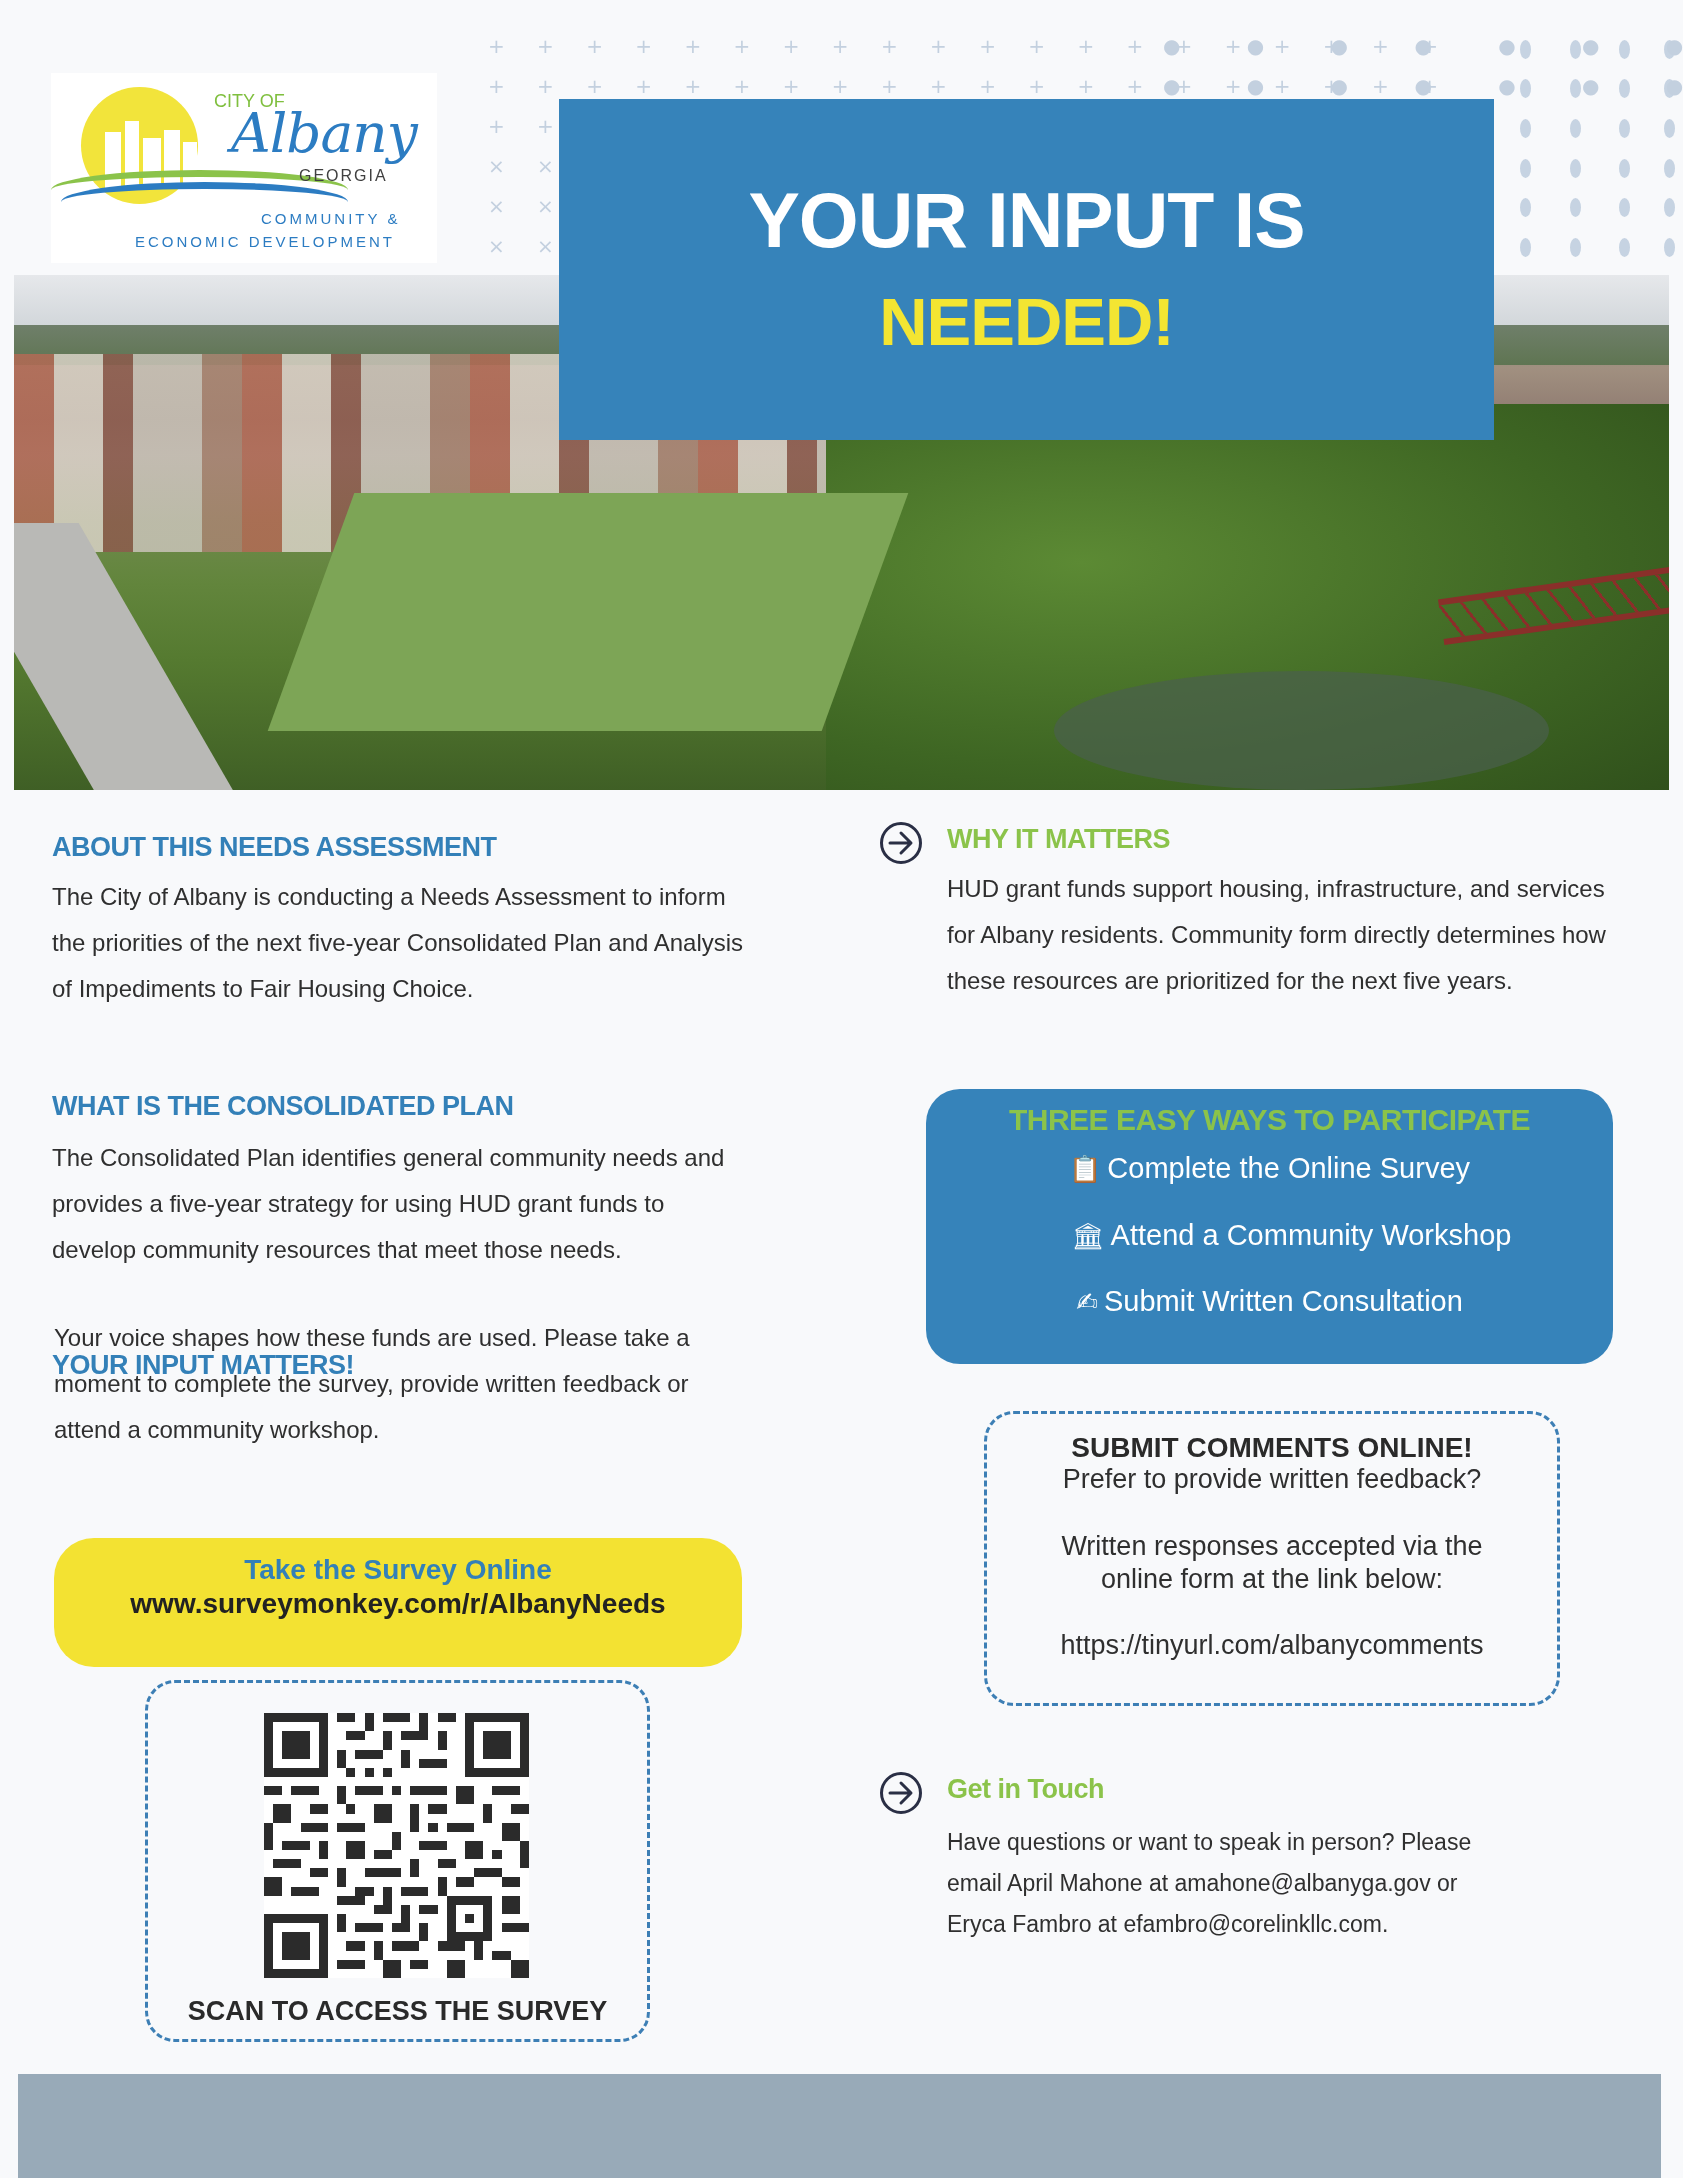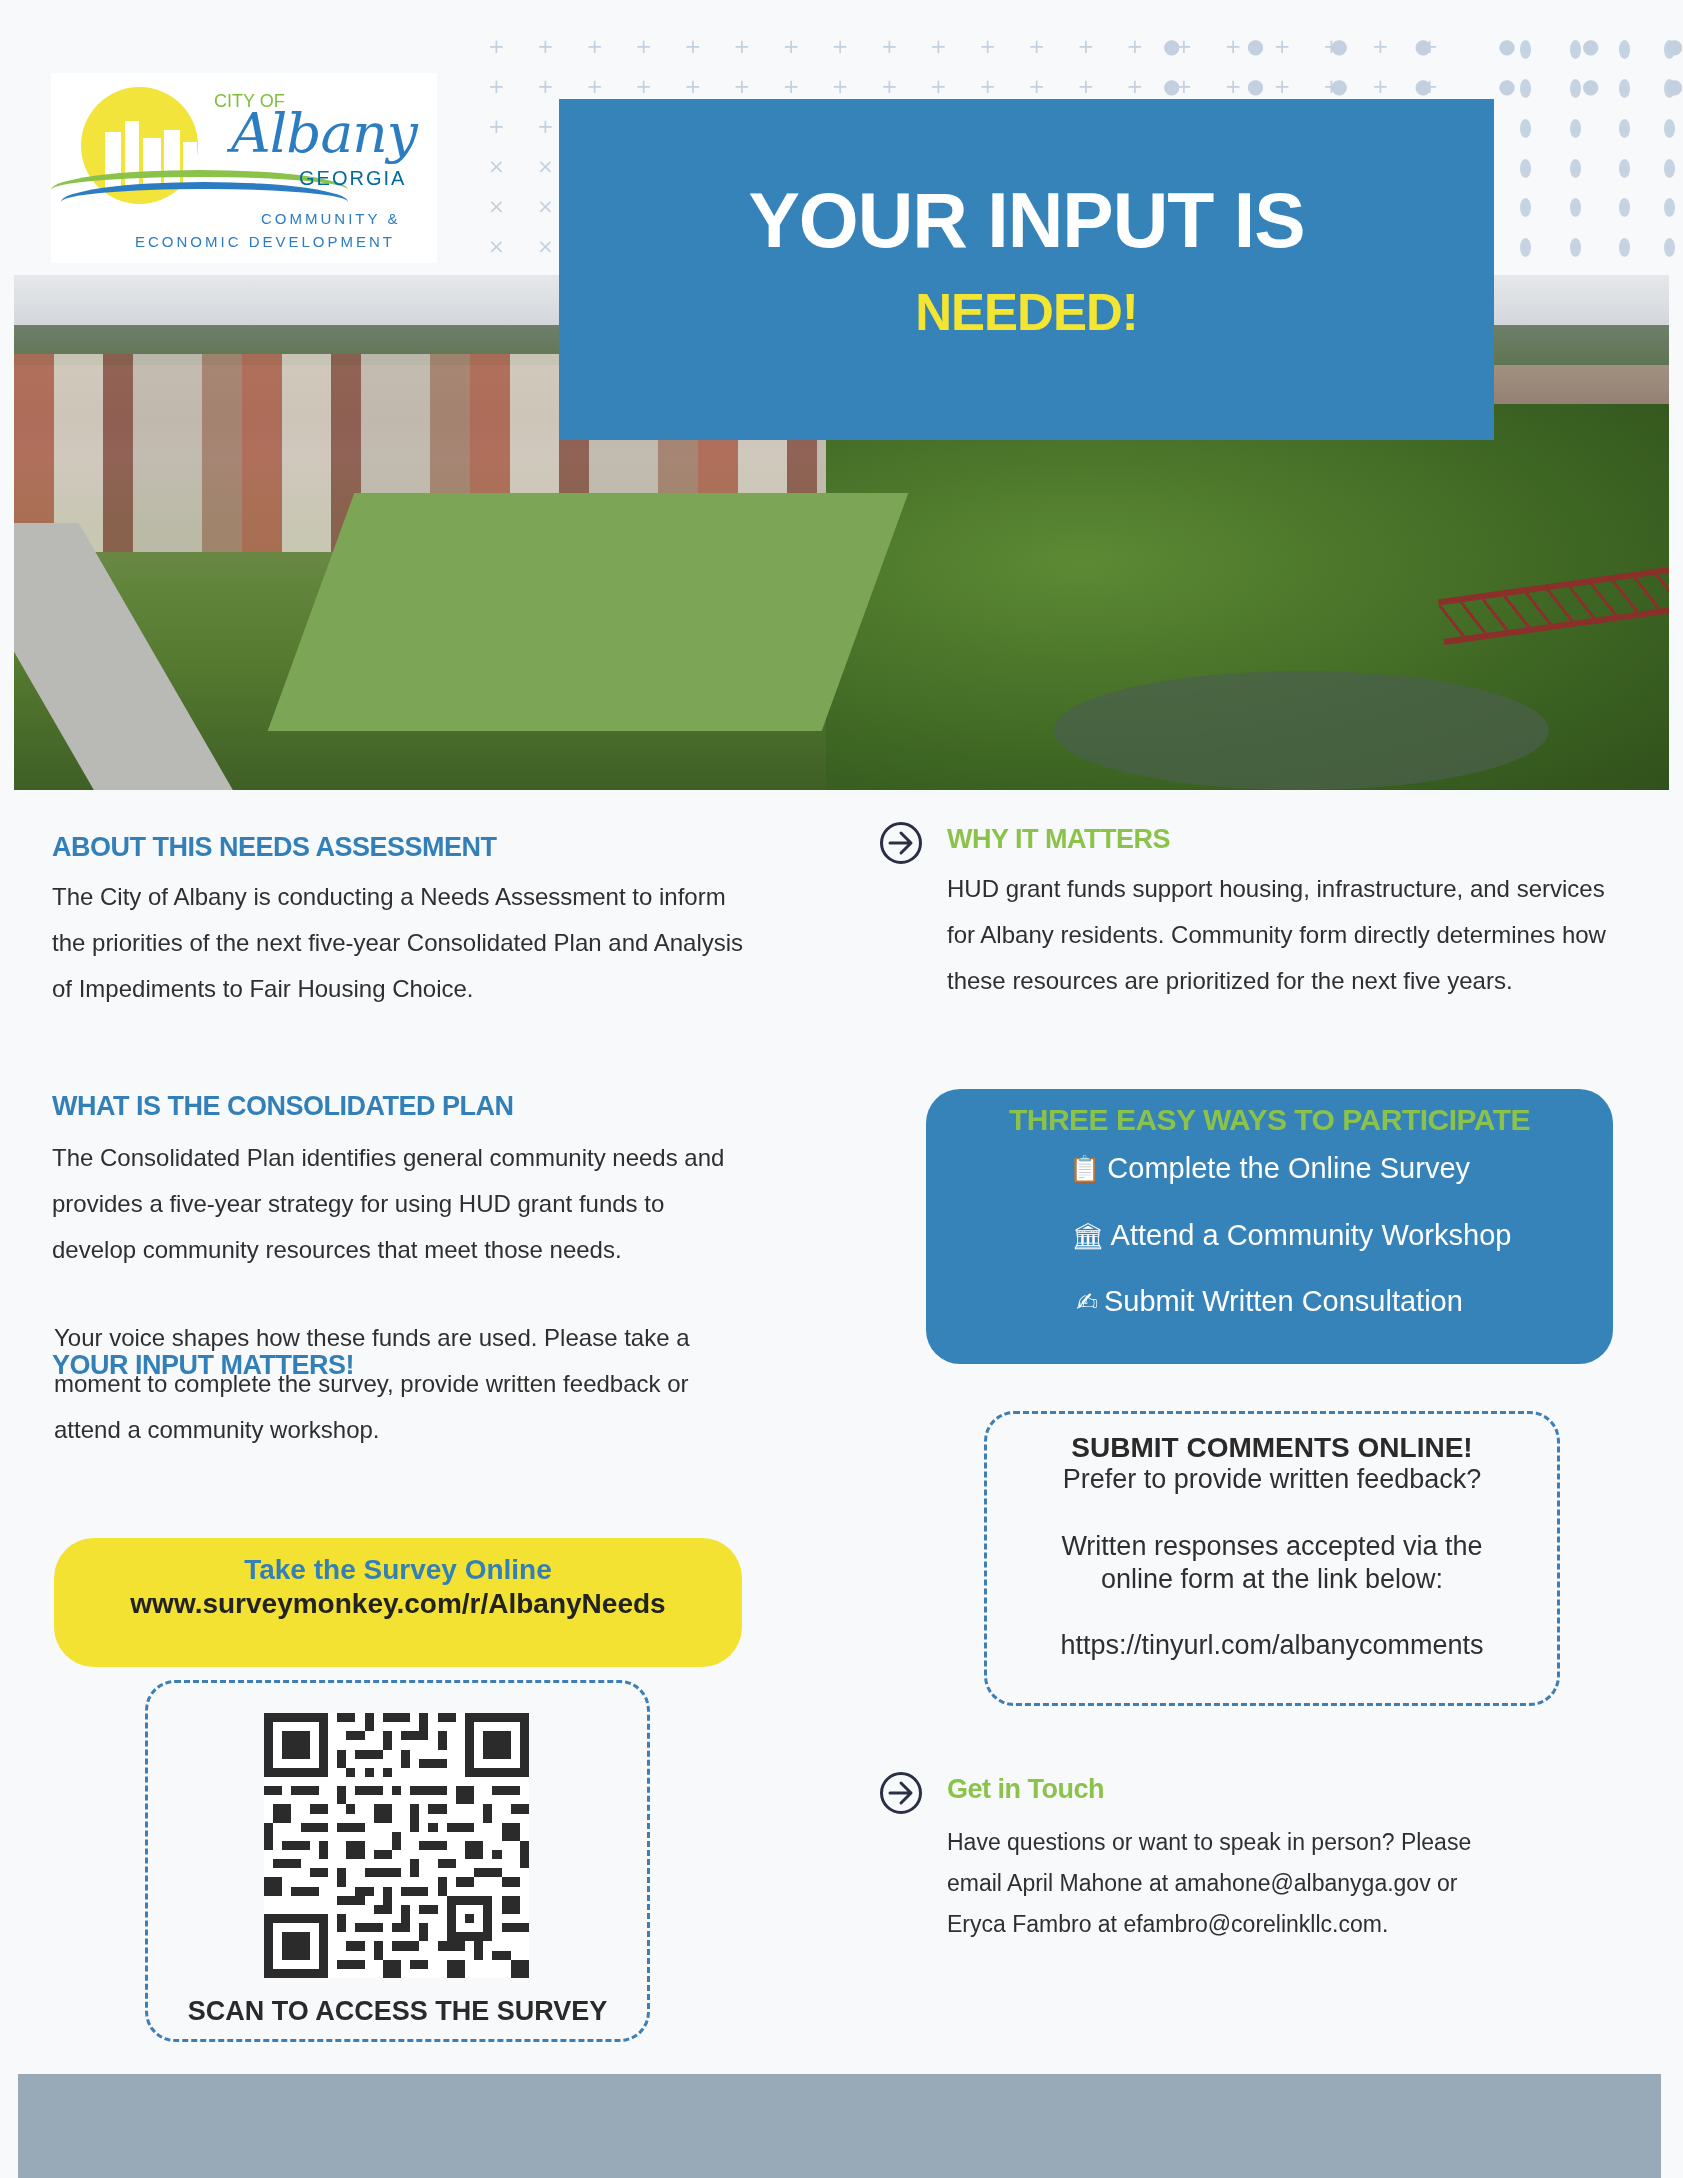--- a/index.html
+++ b/index.html
@@ -11,42 +11,42 @@
   .dots { position: absolute; left: 1520px; top: 20px; width: 158px; height: 238px; }
   .dot { position: absolute; width: 11px; height: 19px; border-radius: 50%; background: #c6d3e2; }
 
   
   .logo { left: 51px; top: 73px; width: 386px; height: 190px; background: #ffffff; }
   .sun { position: absolute; left: 30px; top: 14px; width: 117px; height: 117px; border-radius: 50%; background: #f2e43b; }
   .bldg { position: absolute; background: #fff; }
   .wave { position: absolute; border-radius: 50%; }
   .logo-cityof { position: absolute; left: 163px; top: 18px; color: #7fbf3e; font-size: 18px; }
   .logo-albany { position: absolute; left: 180px; top: 28px; color: #2c7cc2; font-family: "DejaVu Serif", serif; font-style: italic; font-size: 55px; letter-spacing: -1px; }
-  .logo-georgia { position: absolute; left: 248px; top: 94px; color: #0369a1; font-size: 20px; letter-spacing: 2px; }
+  .logo-georgia { position: absolute; left: 248px; top: 94px; color: #404040; font-size: 16px; letter-spacing: 2px; }
   .logo-ced1 { position: absolute; left: 210px; top: 137px; color: #2c7cc2; font-size: 15px; letter-spacing: 3px; }
   .logo-ced2 { position: absolute; left: 84px; top: 160px; color: #2c7cc2; font-size: 15px; letter-spacing: 3px; }
 
   
   .photo { left: 14px; top: 275px; width: 1655px; height: 515px; overflow: hidden;
     background: linear-gradient(180deg, #d9dde2 0%, #c8ccd2 5%, #7c8a73 10%, #a19080 18%, #8e7a70 28%, #9c8f86 35%, #6f8a4c 48%, #62853c 60%, #557a30 75%, #3f5f25 100%); }
   .sky { position: absolute; left: 0; top: 0; width: 100%; height: 59px; background: linear-gradient(180deg,#e6e8eb,#cfd4d8); }
   .horizon { position: absolute; left: 0; top: 50px; width: 100%; height: 40px; background: linear-gradient(180deg,#6f7f6a,#5f7552); }
   .city { position: absolute; left: 0; top: 79px; width: 871px; height: 198px;
     background: repeating-linear-gradient(90deg, #b36a55 0 40px, #d9d2c6 40px 89px, #8d5b4d 89px 119px, #c9c3b8 119px 188px, #a88471 188px 228px); opacity: .85; }
   .lawn { position: absolute; left: 297px; top: 218px; width: 554px; height: 238px; background: #7da556; transform: skewX(-20deg); }
   .trees { position: absolute; left: 812px; top: 129px; width: 851px; height: 396px; background: radial-gradient(ellipse at 30% 40%, #5c8a34, #3e6623 60%, #2f4f1b); }
   .road { position: absolute; left: 40px; top: 248px; width: 139px; height: 396px; background: #b9b9b6; transform: skewX(30deg); }
   .bridge { position: absolute; left: 1426px; top: 307px; width: 248px; height: 46px; border-top: 6px solid #8a2f2a; border-bottom: 6px solid #8a2f2a;
     background: repeating-linear-gradient(60deg, transparent 0 16px, #8a2f2a 16px 19px); transform: rotate(-8deg); }
   .river { position: absolute; left: 1040px; top: 396px; width: 495px; height: 119px; background: #4a5f4d; border-radius: 50%; opacity: .7; }
 
   
   .title-box { left: 559px; top: 99px; width: 935px; height: 341px; background: #3683ba; text-align: center; }
   .title-1 { position: absolute; left: 0; top: 77px; width: 100%; color: #ffffff; font-weight: bold; font-size: 77px; letter-spacing: -1px; }
-  .title-2 { position: absolute; left: 0; top: 184px; width: 100%; color: #f3e532; font-weight: bold; font-size: 51px; letter-spacing: -1px; }
+  .title-2 { position: absolute; left: 0; top: 184px; width: 100%; color: #f3e532; font-weight: bold; font-size: 67px; letter-spacing: -1px; }
 
   
   .h-blue { color: #3380b8; font-weight: bold; font-size: 27px; letter-spacing: -0.5px; }
   .h-green { color: #8bc34a; font-weight: bold; font-size: 27px; letter-spacing: -0.5px; }
   .body { font-size: 24px; line-height: 46px; color: #2f2f2f; }
 
   .sec-about-h { left: 52px; top: 832px; }
   .sec-about-p { left: 52px; top: 874px; width: 693px; }
   .sec-con-h { left: 52px; top: 1091px; }
   .sec-con-p { left: 52px; top: 1135px; width: 703px; }

